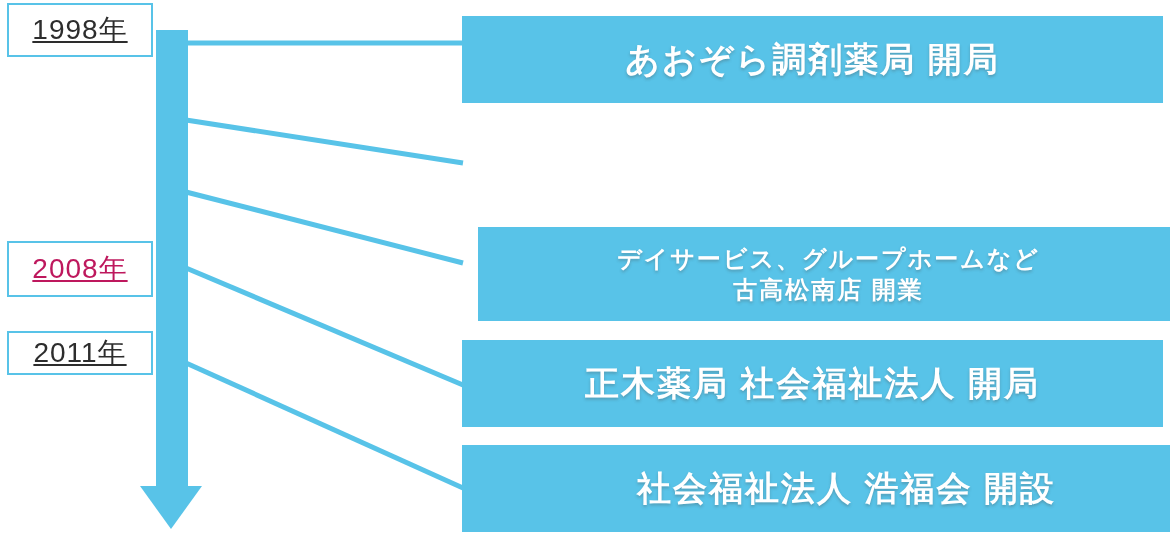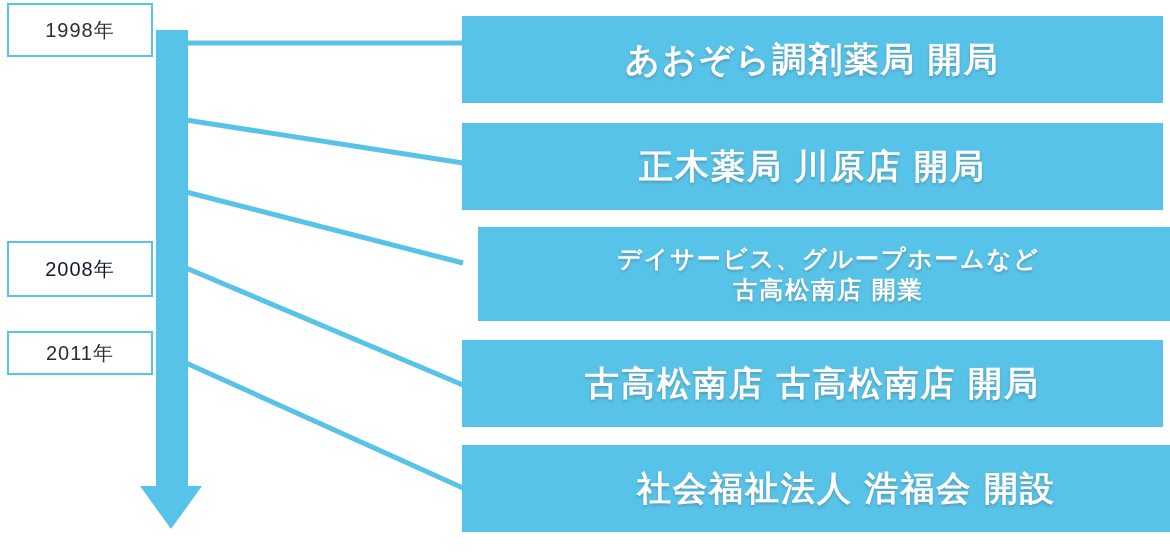--- a/index.html
+++ b/index.html
@@ -28,24 +28,25 @@
     box-sizing: border-box;
     border: 2px solid #58C3E8;
     background: #ffffff;
     display: flex;
     align-items: center;
     justify-content: center;
     z-index: 2;
   }
   .year-box .year-text {
     color: #2d2d2d;
-    font-size: 20px;
+    font-size: 28px;
     font-weight: 500;
     letter-spacing: 1px;
     white-space: nowrap;
+    text-decoration: underline;
   }
   #year-1998 { top: 3px;   height: 54px; }
   #year-2008 { top: 241px; height: 56px; }
   #year-2011 { top: 331px; height: 44px; }
 
   .event-box {
     position: absolute;
     left: 462px;
     width: 701px;
     background: #58C3E8;
@@ -96,40 +97,37 @@
     <line x1="186" y1="120" x2="463" y2="163" stroke-width="5" stroke="#58C3E8"></line>
     <line x1="186" y1="192" x2="463" y2="263" stroke-width="5" stroke="#58C3E8"></line>
     <line x1="186" y1="268" x2="463" y2="385" stroke-width="5" stroke="#58C3E8"></line>
     <line x1="186" y1="363" x2="463" y2="488" stroke-width="5" stroke="#58C3E8"></line>
   </svg>
 
   <div class="year-box" id="year-1998" style="border-color: rgb(88, 195, 232);">
     <span class="year-text" style="color: rgb(45, 45, 45);">1998年</span>
   </div>
   <div class="year-box" id="year-2008" style="border-color: rgb(88, 195, 232);">
-    <span class="year-text" style="color: #0f172a;">2008年</span>
+    <span class="year-text" style="color: #be185d;">2008年</span>
   </div>
   <div class="year-box" id="year-2011" style="border-color: rgb(88, 195, 232);">
     <span class="year-text" style="color: rgb(45, 45, 45);">2011年</span>
   </div>
 
   <div class="event-box" id="event-1" style="background: rgb(88, 195, 232);">
     <span class="event-title">あおぞら調剤薬局 開局</span>
   </div>
 
-  <div class="event-box" id="event-2" style="background: rgb(88, 195, 232);">
-    <span class="event-title">正木薬局 川原店 開局</span>
-  </div>
 
   <div class="event-box small-text" id="event-3" style="background: rgb(88, 195, 232);">
     <span class="event-title">デイサービス、グループホームなど</span>
     <span class="event-subtitle">古高松南店 開業</span>
   </div>
 
   <div class="event-box" id="event-4" style="background: rgb(88, 195, 232);">
-    <span class="event-title">古高松南店 古高松南店 開局</span>
+    <span class="event-title">正木薬局 社会福祉法人 開局</span>
   </div>
 
   <div class="event-box" id="event-5" style="background: rgb(88, 195, 232); padding-left: 34px;">
     <span class="event-title">社会福祉法人 浩福会 開設</span>
   </div>
 
 </div>
 
 </body></html>

